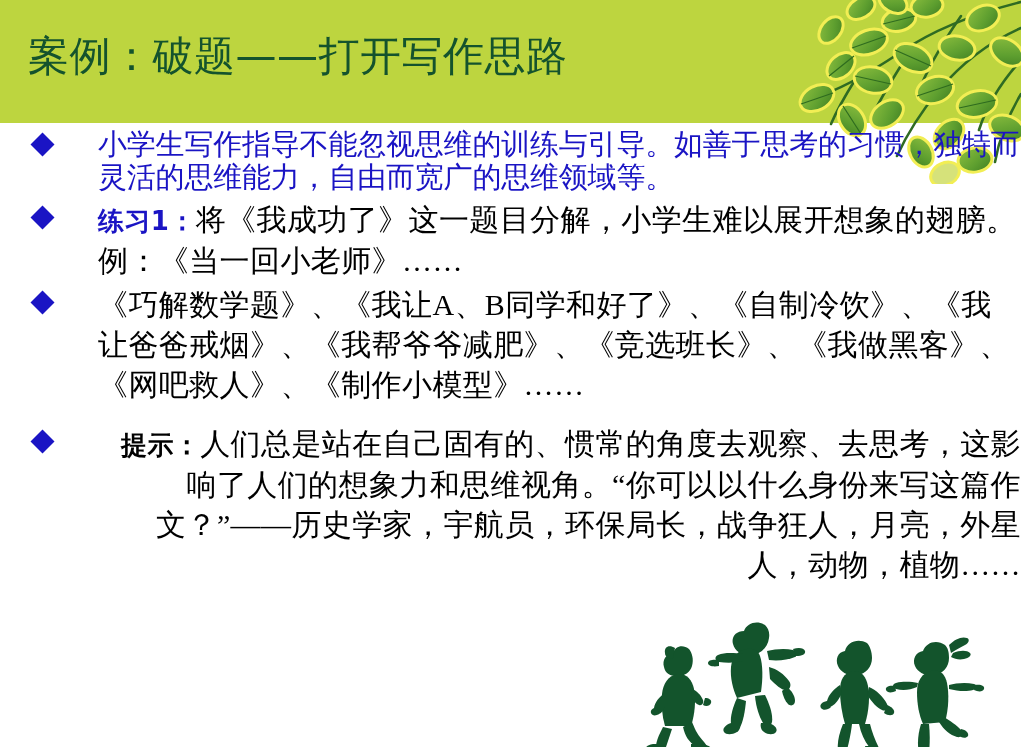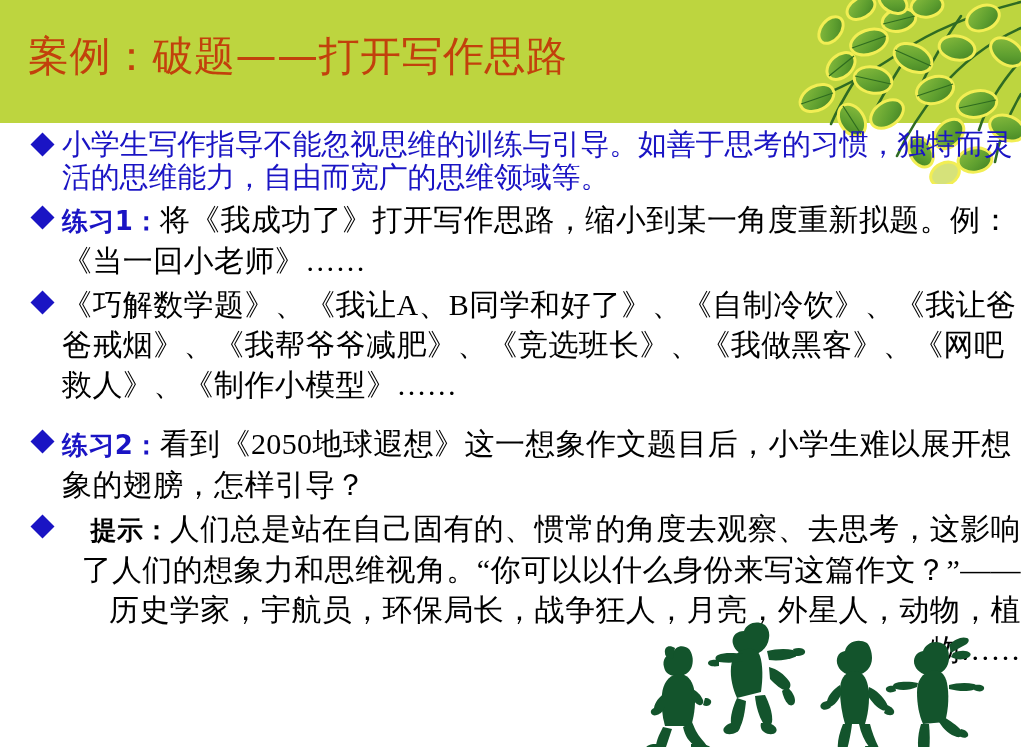--- a/index.html
+++ b/index.html
@@ -27,21 +27,21 @@
     height: 123px;
     background: #bdd53f;
   }
   #title-text {
     position: absolute;
     left: 28px;
     top: 30px;
     font-family: "DejaVu Sans", "Liberation Sans", sans-serif;
     font-size: 41px;
     line-height: 52px;
-    color: #c2410c;
+    color: #14532d;
     letter-spacing: 0.5px;
     white-space: nowrap;
   }
 
   
   #leaves {
     position: absolute;
     right: 0;
     top: -6px;
     width: 300px;
@@ -51,21 +51,21 @@
 
   
   #body-area {
     position: absolute;
     left: 0;
     top: 128px;
     width: 1021px;
   }
   .bullet-row {
     position: relative;
-    padding-left: 62px;
+    padding-left: 98px;
     margin-bottom: 4px;
   }
   .diamond {
     position: absolute;
     left: 34px;
     width: 17px;
     height: 17px;
     background: #1a14c4;
     transform: rotate(45deg);
   }
@@ -224,32 +224,28 @@
 
   <div id="body-area">
 
     <div class="bullet-row" id="row-0">
       <span class="diamond"></span>
       <div class="blue-sans">小学生写作指导不能忽视思维的训练与引导。如善于思考的习惯，独特而灵活的思维能力，自由而宽广的思维领域等。</div>
     </div>
 
     <div class="bullet-row" id="row-1">
       <span class="diamond"></span>
-      <div class="para kai"><span class="kai-lbl">练习1：</span><span>将《我成功了》打开写作思路，缩小到某一角度重新拟题。例：《当一回小老师》……</span></div>
+      <div class="para kai"><span class="kai-lbl">练习1：</span><span>将《我成功了》这一题目分解，小学生难以展开想象的翅膀。例：《当一回小老师》……</span></div>
     </div>
 
     <div class="bullet-row" id="row-2">
       <span class="diamond"></span>
       <div class="para kai">《巧解数学题》、《我让A、B同学和好了》、《自制冷饮》、《我让爸爸戒烟》、《我帮爷爷减肥》、《竞选班长》、《我做黑客》、《网吧救人》、《制作小模型》……</div>
     </div>
 
-    <div class="bullet-row" id="row-3">
-      <span class="diamond"></span>
-      <div class="para kai"><span class="kai-lbl">练习2：</span><span>看到《2050地球遐想》这一想象作文题目后，小学生难以展开想象的翅膀，怎样引导？</span></div>
-    </div>
 
     <div class="bullet-row" id="row-4">
       <span class="diamond"></span>
       <div class="para kai"><span class="kai-lbl lbl-plain">提示：</span><span>人们总是站在自己固有的、惯常的角度去观察、去思考，这影响了人们的想象力和思维视角。“你可以以什么身份来写这篇作文？”——历史学家，宇航员，环保局长，战争狂人，月亮，外星人，动物，植物……</span></div>
     </div>
 
   </div>
 
   <div id="title-text">案例：破题——打开写作思路</div>
 

